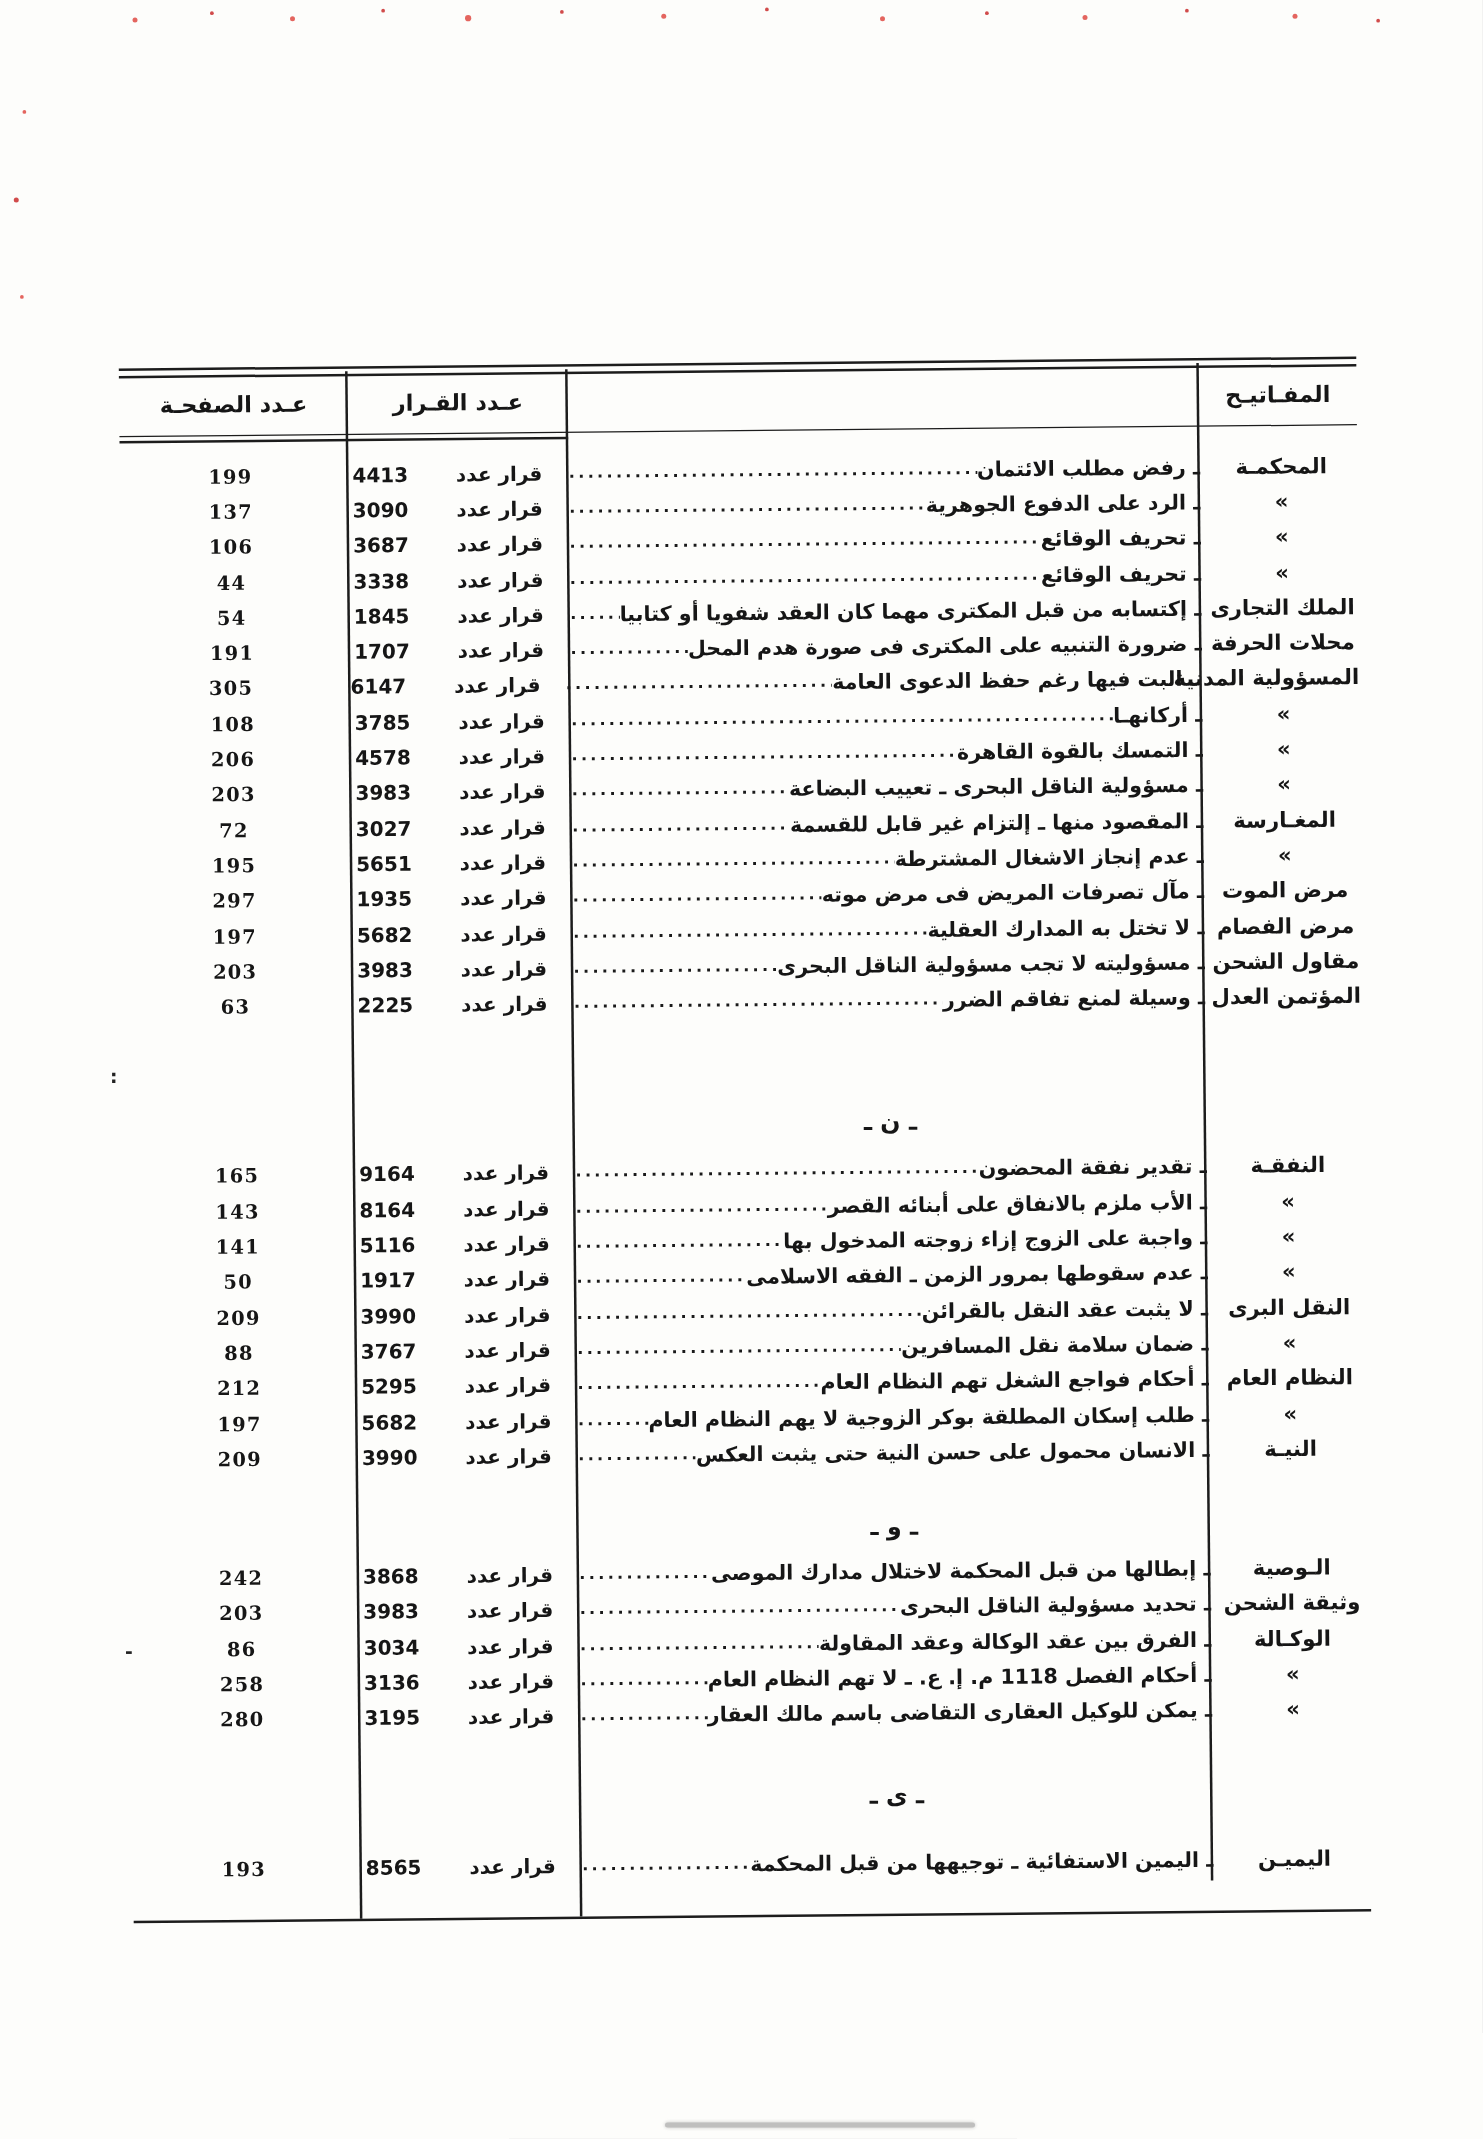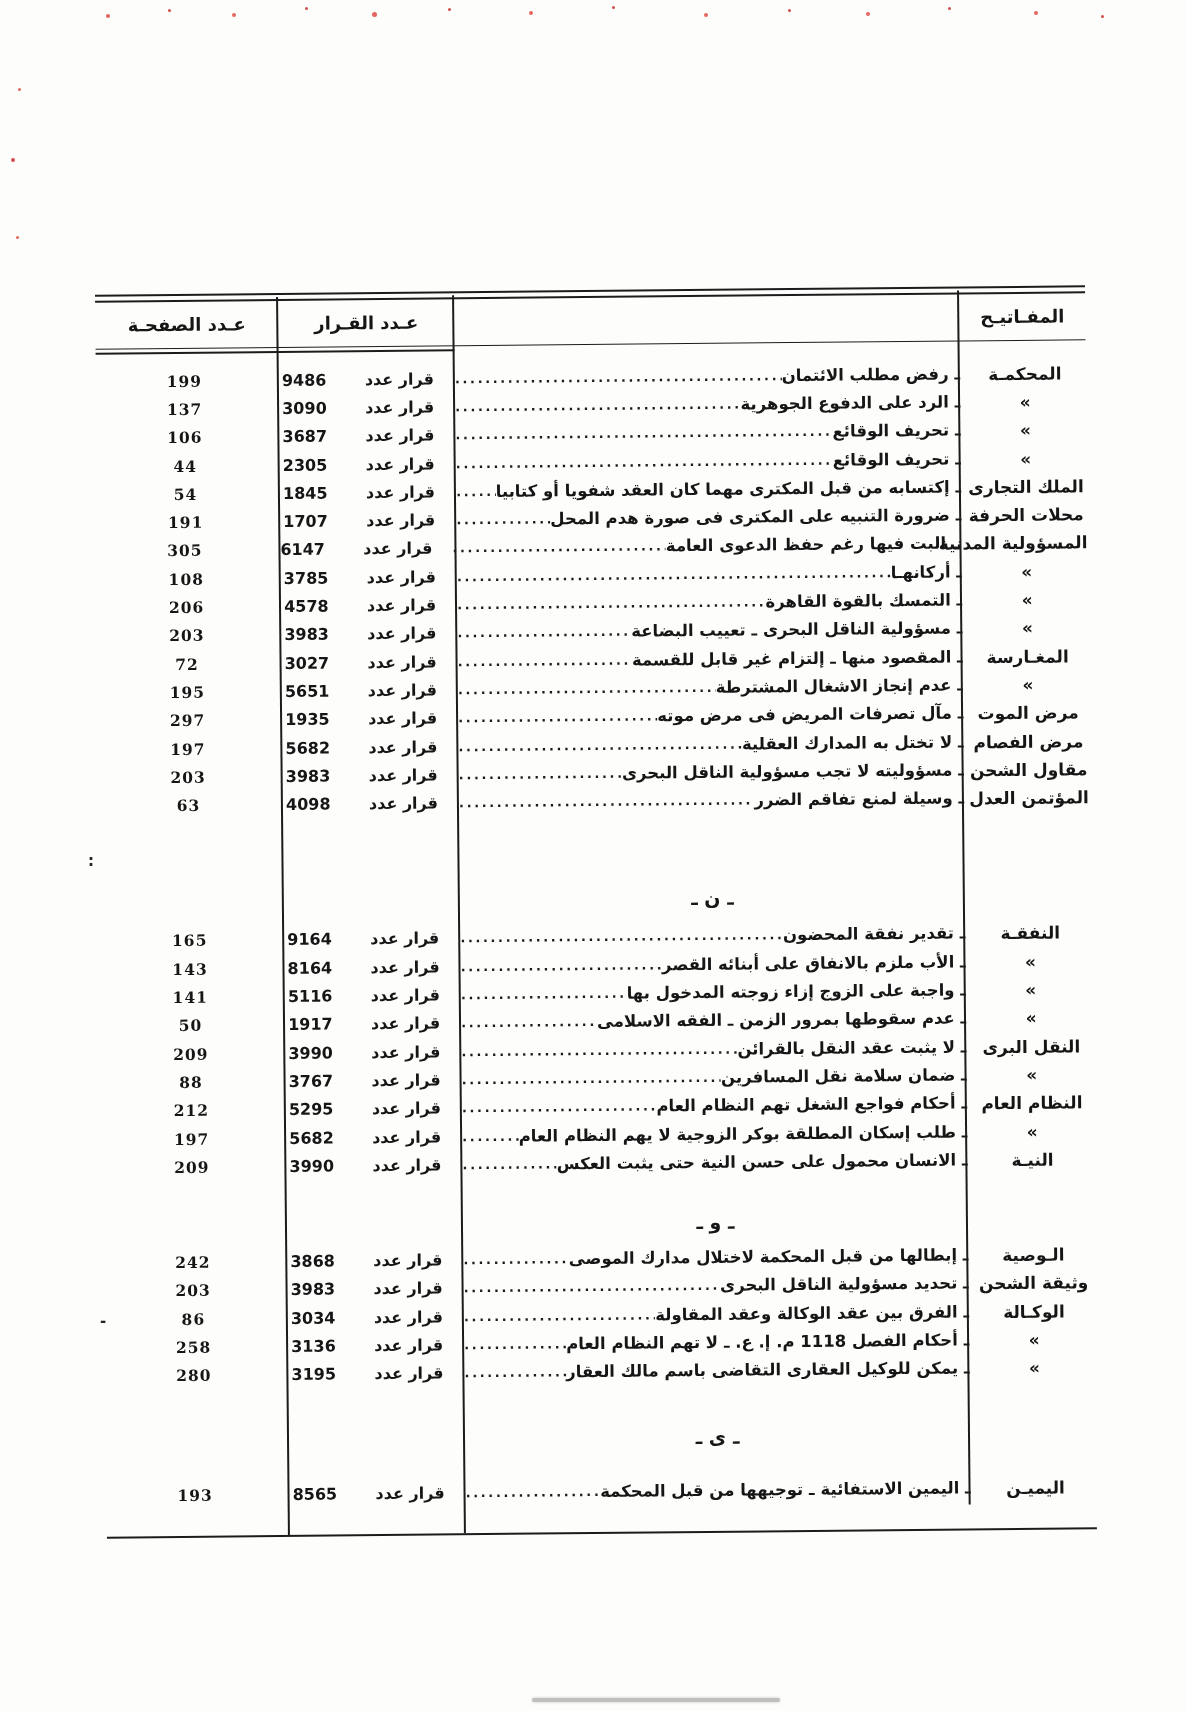--- a/index.html
+++ b/index.html
@@ -98,21 +98,21 @@
     <div class="body" id="toc-body">
         <div class="sec sec-0">
           <div class="row">
             <div class="key">المحكمـة</div>
             <div class="desc">
               <span class="subj">ـ رفض مطلب الائتمان</span>
               <span class="leader"></span>
             </div>
             <div class="dec"><span class="dec-inner">
                 <span class="dec-prefix">قرار عدد</span>
-                <span class="dec-num">9486</span>
+                <span class="dec-num">4413</span>
               </span></div>
             <div class="pagenum">199</div>
           </div>
           <div class="row">
             <div class="key">»</div>
             <div class="desc">
               <span class="subj">ـ الرد على الدفوع الجوهرية</span>
               <span class="leader"></span>
             </div>
             <div class="dec"><span class="dec-inner">
@@ -134,21 +134,21 @@
             <div class="pagenum">106</div>
           </div>
           <div class="row">
             <div class="key">»</div>
             <div class="desc">
               <span class="subj">ـ تحريف الوقائع</span>
               <span class="leader"></span>
             </div>
             <div class="dec"><span class="dec-inner">
                 <span class="dec-prefix">قرار عدد</span>
-                <span class="dec-num">2305</span>
+                <span class="dec-num">3338</span>
               </span></div>
             <div class="pagenum">44</div>
           </div>
           <div class="row">
             <div class="key">الملك التجارى</div>
             <div class="desc">
               <span class="subj">ـ إكتسابه من قبل المكترى مهما كان العقد شفويا أو كتابيا</span>
               <span class="leader"></span>
             </div>
             <div class="dec"><span class="dec-inner">
@@ -278,21 +278,21 @@
             <div class="pagenum">203</div>
           </div>
           <div class="row">
             <div class="key">المؤتمن العدل</div>
             <div class="desc">
               <span class="subj">ـ وسيلة لمنع تفاقم الضرر</span>
               <span class="leader"></span>
             </div>
             <div class="dec"><span class="dec-inner">
                 <span class="dec-prefix">قرار عدد</span>
-                <span class="dec-num">4098</span>
+                <span class="dec-num">2225</span>
               </span></div>
             <div class="pagenum">63</div>
           </div>
         </div>
         <div class="divider div-1">
           <div class="d-text">ـ ن ـ</div>
         </div>
         <div class="sec sec-1">
           <div class="row">
             <div class="key">النفقـة</div>

